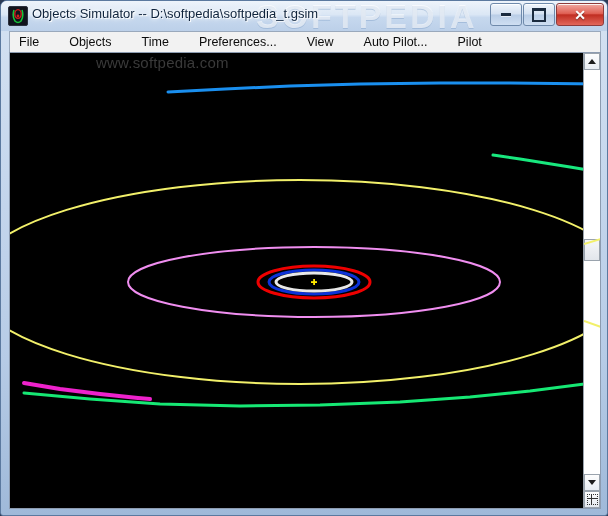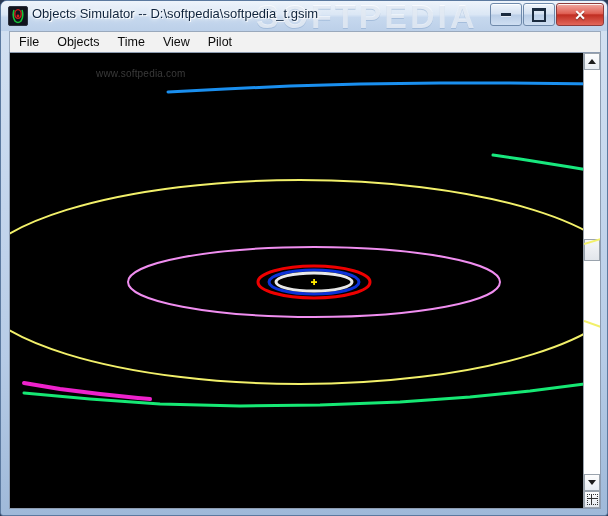--- a/index.html
+++ b/index.html
@@ -63,40 +63,40 @@
   .wglyph{font-size:11px;color:#1b2b3f;line-height:1;}
   .wbtn.close .wglyph{color:#fff;font-size:14px;font-weight:bold;text-shadow:0 1px 1px rgba(0,0,0,.45);}
   .min-bar{width:10px;height:3px;background:#1b2b3f;box-shadow:0 1px 0 rgba(255,255,255,.6);}
   .max-sq{width:10px;height:9px;border:2px solid #1b2b3f;border-top-width:3px;}
 
   
   .menubar{
     position:absolute;left:8px;top:30px;width:592px;height:21px;
     background:#f2f2f2;border:1px solid #9aa9bc;border-bottom:none;
     box-sizing:border-box;
-    display:flex;align-items:center;
+    display:flex;align-items:center;gap:12px;
   }
   .menu-item{
     padding:2px 9px;font-size:12.5px;color:#0c0c0c;white-space:nowrap;cursor:default;
   }
 
   
   .client{
     position:absolute;left:8px;top:51px;width:592px;height:457px;
     box-sizing:border-box;
     border:1px solid #8c9bb0;
     background:#000;
     overflow:hidden;
   }
   .canvas{position:absolute;left:0;top:0;width:590px;height:455px;background:#000;}
   .canvas svg{position:absolute;left:0;top:0;}
 
   .wm-text{
-    position:absolute;left:86px;top:15px;
-    font-size:10px;color:#3a3a3a;letter-spacing:.2px;
+    position:absolute;left:86px;top:1px;
+    font-size:15px;color:#3a3a3a;letter-spacing:.2px;
     white-space:nowrap;pointer-events:none;
   }
 
   
   .vscroll{
     position:absolute;right:0;top:0;width:17px;height:455px;
     background:#ffffff;border-left:1px solid #9aa3ad;
     box-sizing:border-box;
   }
   .sb-btn{
@@ -157,21 +157,23 @@
       <div class="wbtn close">
         <span class="wglyph">✕</span>
       </div>
     </div>
   </div>
 
   <div class="menubar">
     <div class="menu-item">File</div>
     <div class="menu-item">Objects</div>
     <div class="menu-item">Time</div>
+    <div class="menu-item">Preferences...</div>
     <div class="menu-item">View</div>
+    <div class="menu-item">Auto Pilot...</div>
     <div class="menu-item">Pilot</div>
   </div>
 
   <div class="client">
 
     <div class="canvas">
       <svg id="sim-svg" width="590" height="455" viewBox="0 0 590 455">
           <ellipse cx="290" cy="229" rx="330" ry="102" fill="none" stroke="#f2f06a" stroke-width="2"></ellipse>
           <ellipse cx="304" cy="229" rx="186" ry="35" fill="none" stroke="#f08ef0" stroke-width="2"></ellipse>
           <ellipse cx="304" cy="229" rx="56" ry="16" fill="none" stroke="#ee0000" stroke-width="3"></ellipse>

